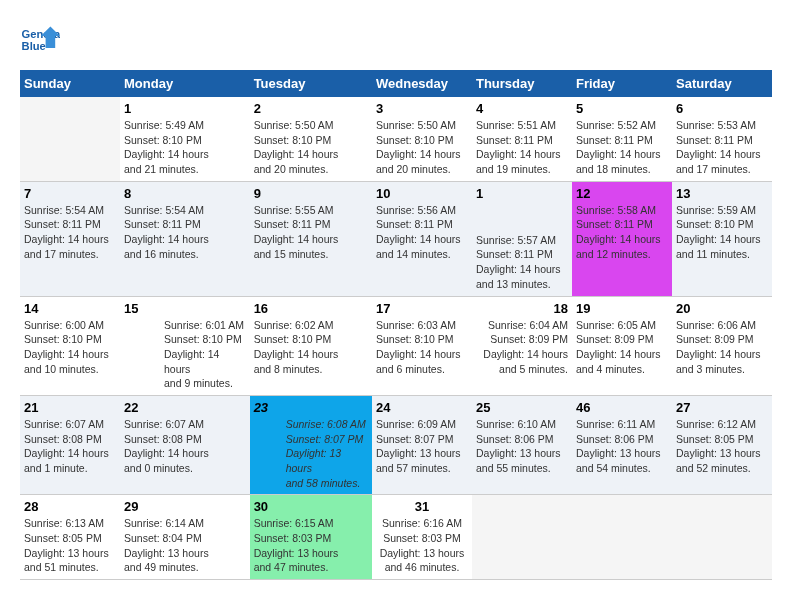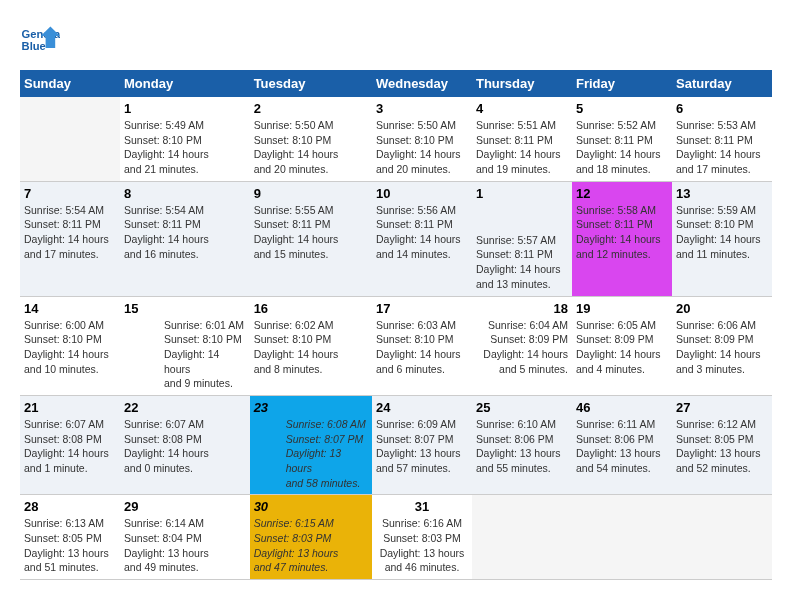--- a/index.html
+++ b/index.html
@@ -318,21 +318,21 @@
 Daylight: 13 hours
 and 51 minutes.</div>
         </td>
         <td style="background: rgb(255, 255, 255);">
           <span class="day-number">29</span>
           <div class="day-info" style="white-space: pre-line;">Sunrise: 6:14 AM
 Sunset: 8:04 PM
 Daylight: 13 hours
 and 49 minutes.</div>
         </td>
-        <td style="background: #eab308; font-style: italic;">
+        <td style="background: #86efac;">
           <span class="day-number">30</span>
           <div class="day-info" style="white-space: pre-line;">Sunrise: 6:15 AM
 Sunset: 8:03 PM
 Daylight: 13 hours
 and 47 minutes.</div>
         </td>
         <td style="background: rgb(255, 255, 255); text-align: center;">
           <span class="day-number">31</span>
           <div class="day-info" style="white-space: pre-line;">Sunrise: 6:16 AM
 Sunset: 8:03 PM

